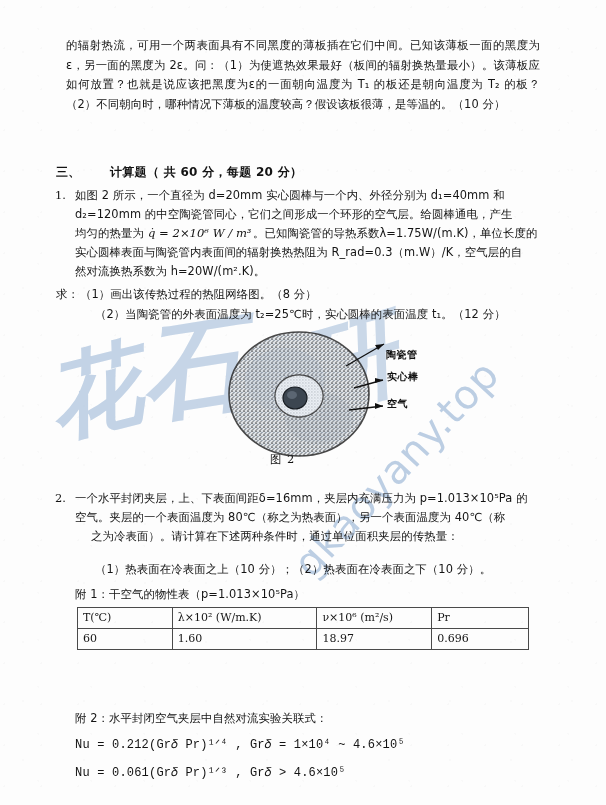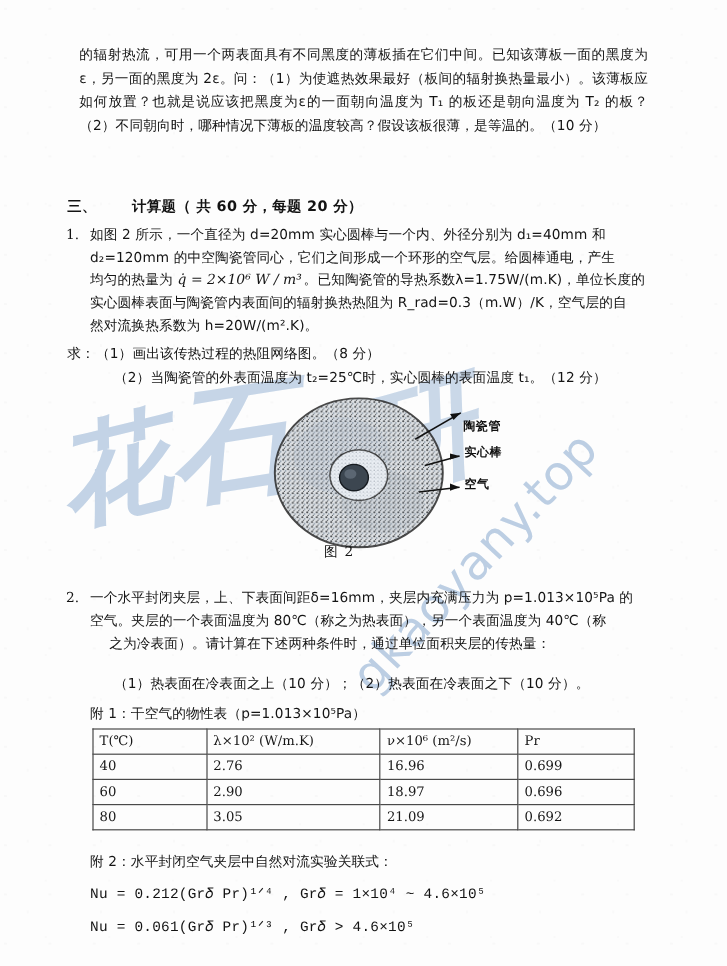--- a/index.html
+++ b/index.html
@@ -236,37 +236,25 @@
       <thead>
         <tr>
           <th>T(℃)</th>
           <th>λ×10² (W/m.K)</th>
           <th>ν×10⁶ (m²/s)</th>
           <th>Pr</th>
         </tr>
       </thead>
       <tbody>
         <tr>
-          <td>40</td>
-          <td>2.76</td>
-          <td>16.96</td>
-          <td>0.699</td>
-        </tr>
-        <tr>
           <td>60</td>
-          <td>2.90</td>
+          <td>1.60</td>
           <td>18.97</td>
           <td>0.696</td>
         </tr>
-        <tr>
-          <td>80</td>
-          <td>3.05</td>
-          <td>21.09</td>
-          <td>0.692</td>
-        </tr>
       </tbody>
     </table>
 
     <div class="blk para" style="left:75px; top:709px;">附 2：水平封闭空气夹层中自然对流实验关联式：</div>
 
     <div class="mathline" style="left:75px; top:737px;">Nu = 0.212(Gr𝛿 Pr)¹ᐟ⁴ , Gr𝛿 = 1×10⁴ ~ 4.6×10⁵</div>
     <div class="mathline" style="left:75px; top:765px;">Nu = 0.061(Gr𝛿 Pr)¹ᐟ³ , Gr𝛿 &gt; 4.6×10⁵</div>
 
   </div>
 </div>

